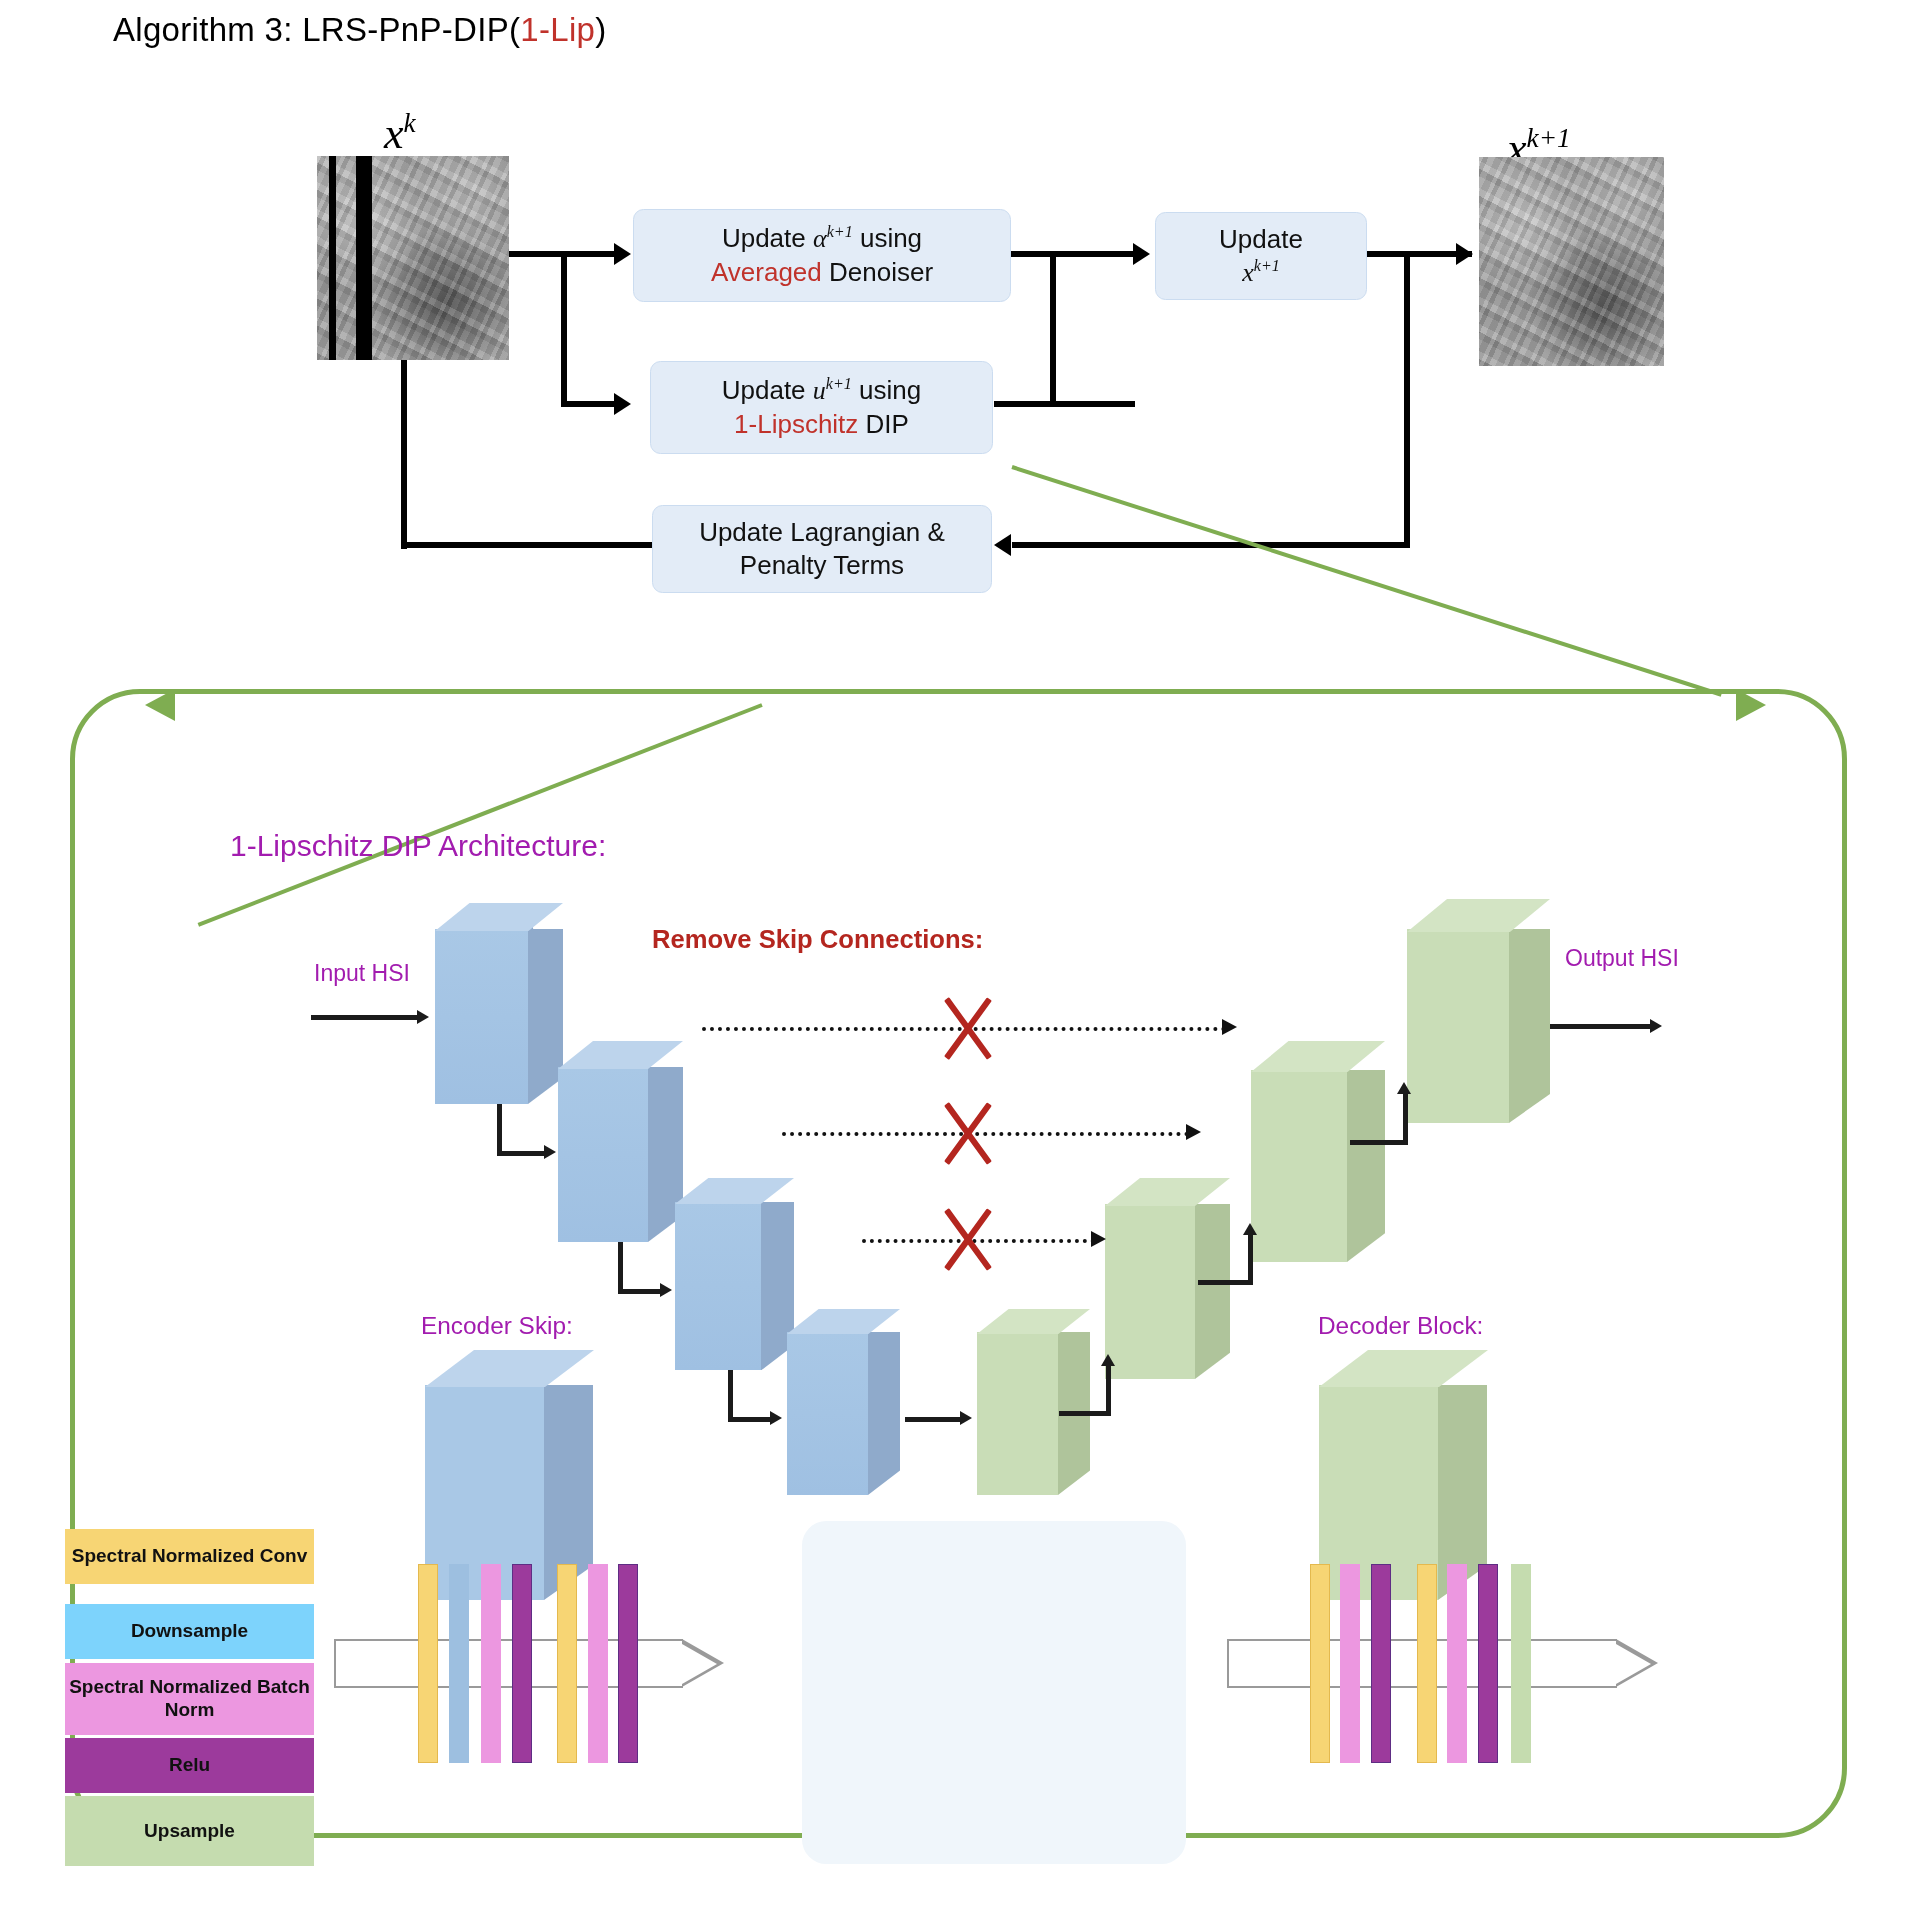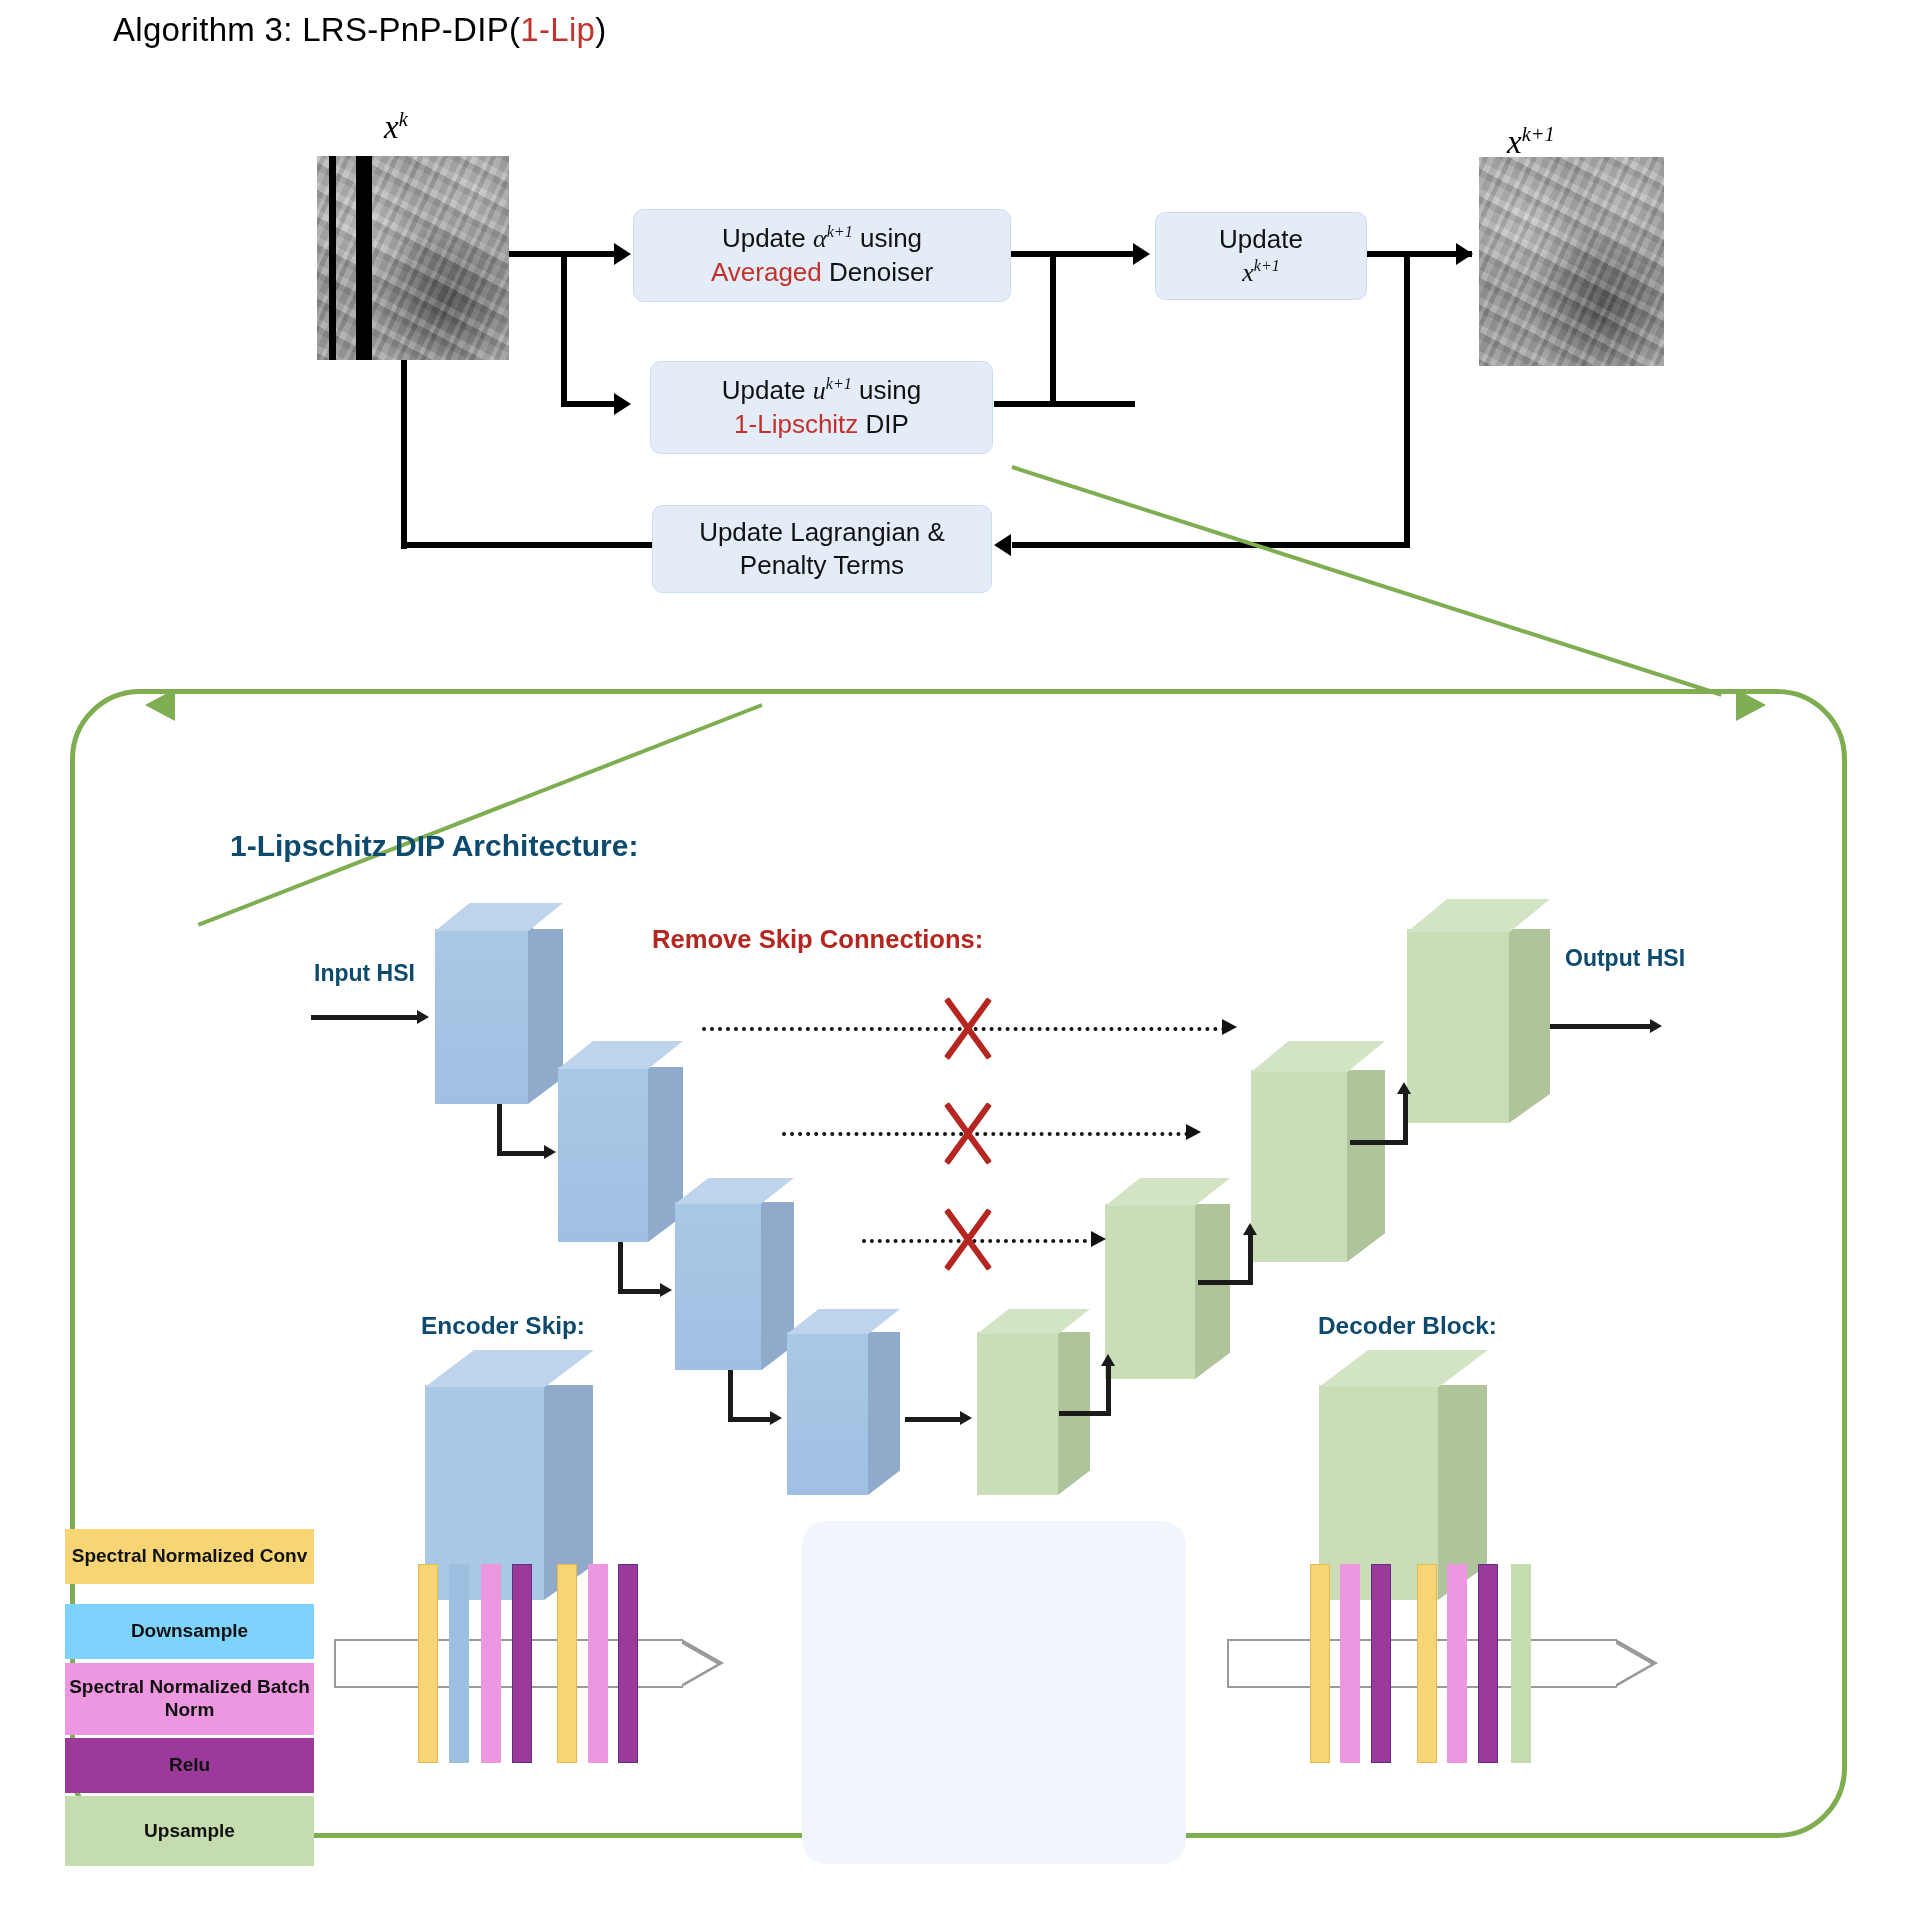--- a/index.html
+++ b/index.html
@@ -80,24 +80,24 @@
   }
 
   
   .strip-bar{position:absolute;}
   .hollow-arrow{position:absolute;}
   .hollow-arrow .shaft{position:absolute;left:0;top:0;height:100%;border:2.3px solid #9a9a9a;border-right:none;box-sizing:border-box;background:transparent;}
   .hollow-arrow .hd{position:absolute;width:0;height:0;}
   .hollow-arrow .hd-out{border-top:24.4px solid transparent;border-bottom:24.4px solid transparent;border-left:42px solid #9a9a9a;}
   .hollow-arrow .hd-in{border-top:20px solid transparent;border-bottom:20px solid transparent;border-left:35px solid #fff;}
 
-  .lbl{position:absolute;font-size:24.4px;color:#0c4a6e;white-space:nowrap;font-weight:bold;}
+  .lbl{position:absolute;font-size:24.4px;color:#a21caf;white-space:nowrap;}
   .lbl.red{color:#B4261F;font-weight:600;}
   .lbl.big{font-size:30px;}
-  .mathlbl{position:absolute;font-family:"Liberation Serif",serif;font-style:italic;font-size:33px;white-space:nowrap;}
+  .mathlbl{position:absolute;font-family:"Liberation Serif",serif;font-style:italic;font-size:44px;white-space:nowrap;}
   .mathlbl sup{font-size:0.62em;font-style:italic;}
 </style>
 </head>
 <body>
 
 <div class="abs" id="algo-title"><span>Algorithm 3: LRS-PnP-DIP(</span><span class="red">1-Lip</span><span>)</span></div>
 
 <div class="abs mathlbl" style="left:384px;top:108px;"><span>x</span><sup>k</sup></div>
 
 <div class="abs hsi" id="input-hsi" style="left:317px;top:156px;width:192px;height:204px;">

